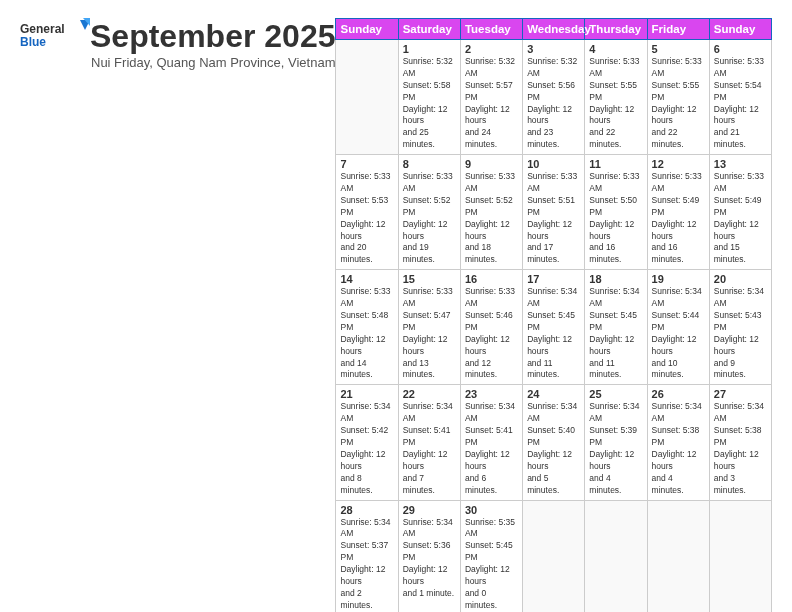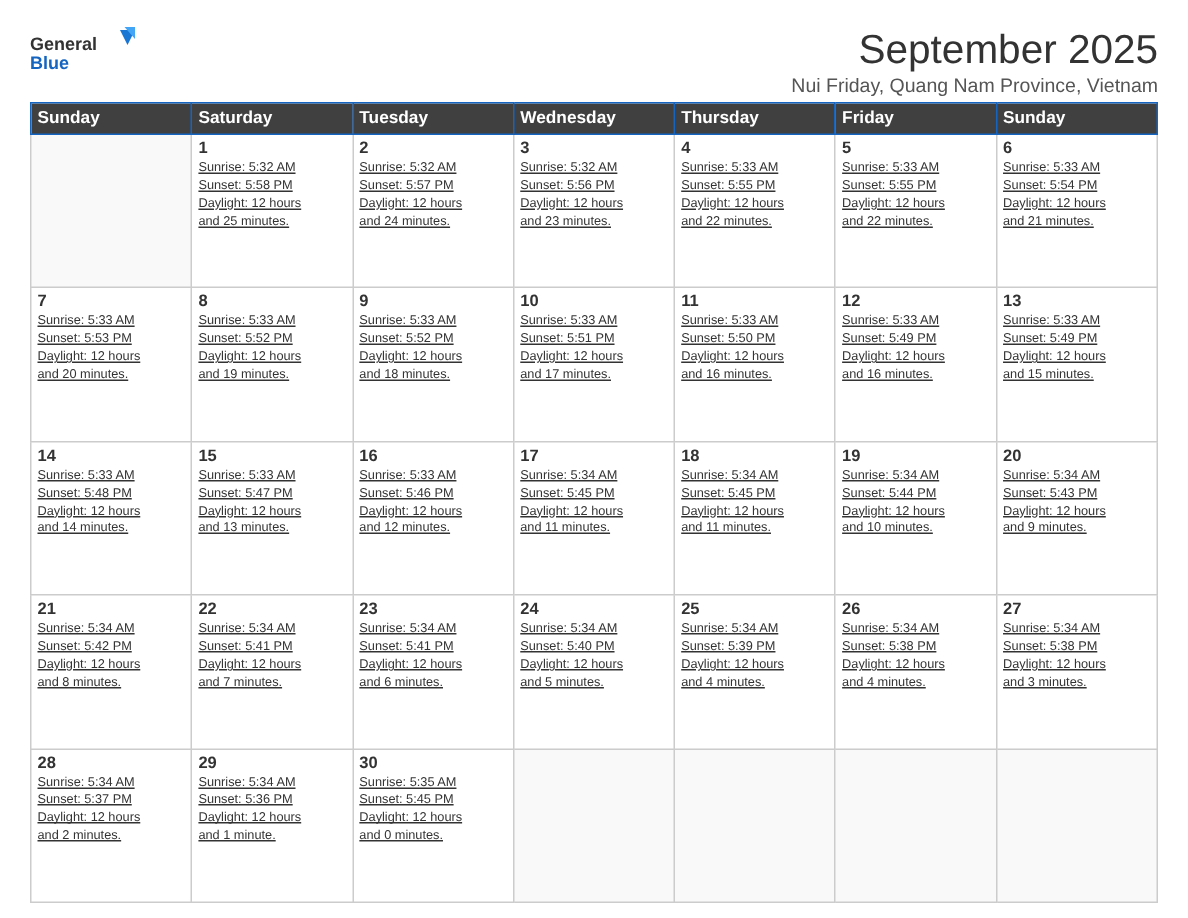--- a/index.html
+++ b/index.html
@@ -8,53 +8,53 @@
       background: #fff;
       width: 792px;
       height: 612px;
       overflow: hidden;
     }
     .page {
       width: 792px;
       height: 612px;
       padding: 18px 20px 10px 20px;
       display: flex;
-      flex-direction: column;
+      flex-direction: row;
     }
     .header-row {
       display: flex;
       justify-content: space-between;
       align-items: flex-start;
       margin-bottom: 4px;
     }
     .logo {
       display: flex;
       align-items: center;
       gap: 4px;
     }
     .title-block {
       text-align: right;
     }
     .month-title {
-      font-size: 27px;
-      font-weight: normal;
+      font-size: 32px;
+      font-weight: bold;
       color: #333;
     }
     .location-title {
       font-size: 13px;
       color: #555;
     }
     .calendar-table {
       width: 100%;
       border-collapse: collapse;
       flex: 1;
       table-layout: fixed;
     }
     .calendar-table th {
-      background-color: #404040;
+      background-color: #d946ef;
       color: #fff;
       font-size: 11.5px;
       font-weight: bold;
       padding: 4px 4px;
       text-align: left;
       border: 1px solid #1565c0;
       margin-top: 23px;
     }
     .calendar-table td {
       border: 1px solid #ccc;
@@ -72,21 +72,20 @@
       font-size: 11px;
       font-weight: bold;
       color: #333;
       display: block;
       margin-bottom: 1px;
     }
     .day-info {
       font-size: 8.5px;
       color: #333;
       line-height: 1.4;
-      text-decoration: underline;
     }
   </style>
 </head>
 <body>
 
 <div class="page">
   <div class="header-row">
     <div class="logo">
   <svg width="70" height="36" viewBox="0 0 70 36" xmlns="http://www.w3.org/2000/svg">
     <text x="0" y="15" font-size="12" font-weight="bold" fill="#333" font-family="Arial">General</text>

